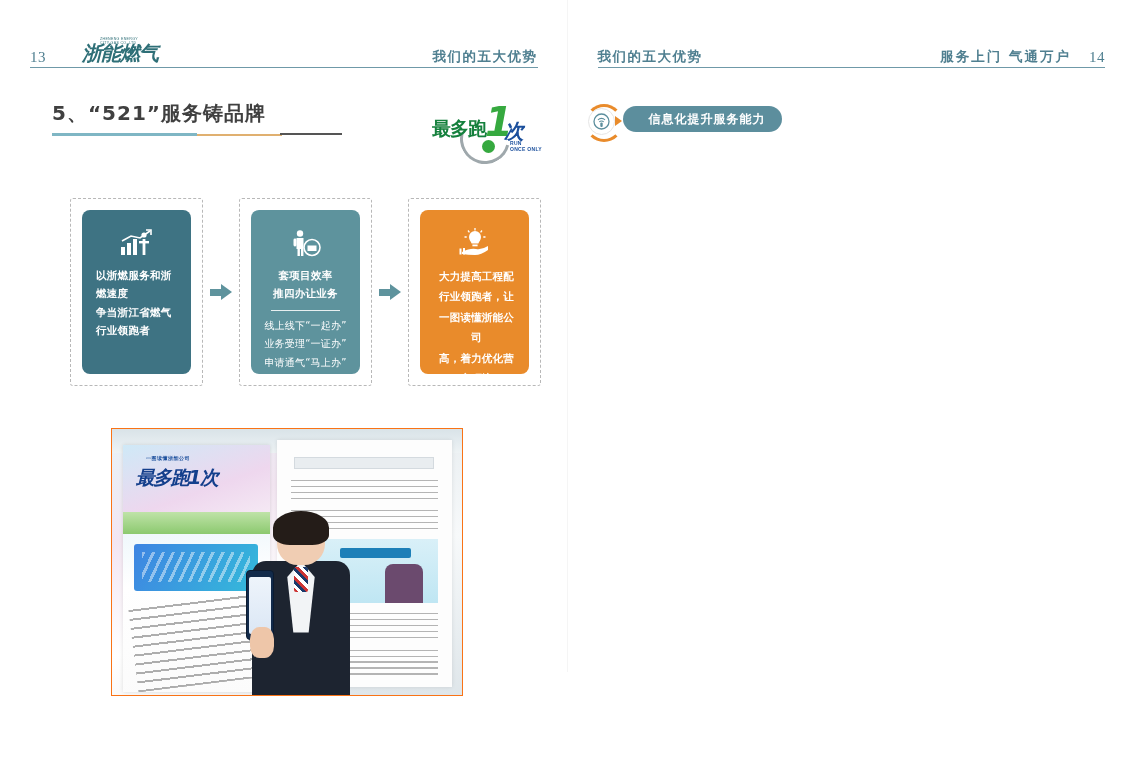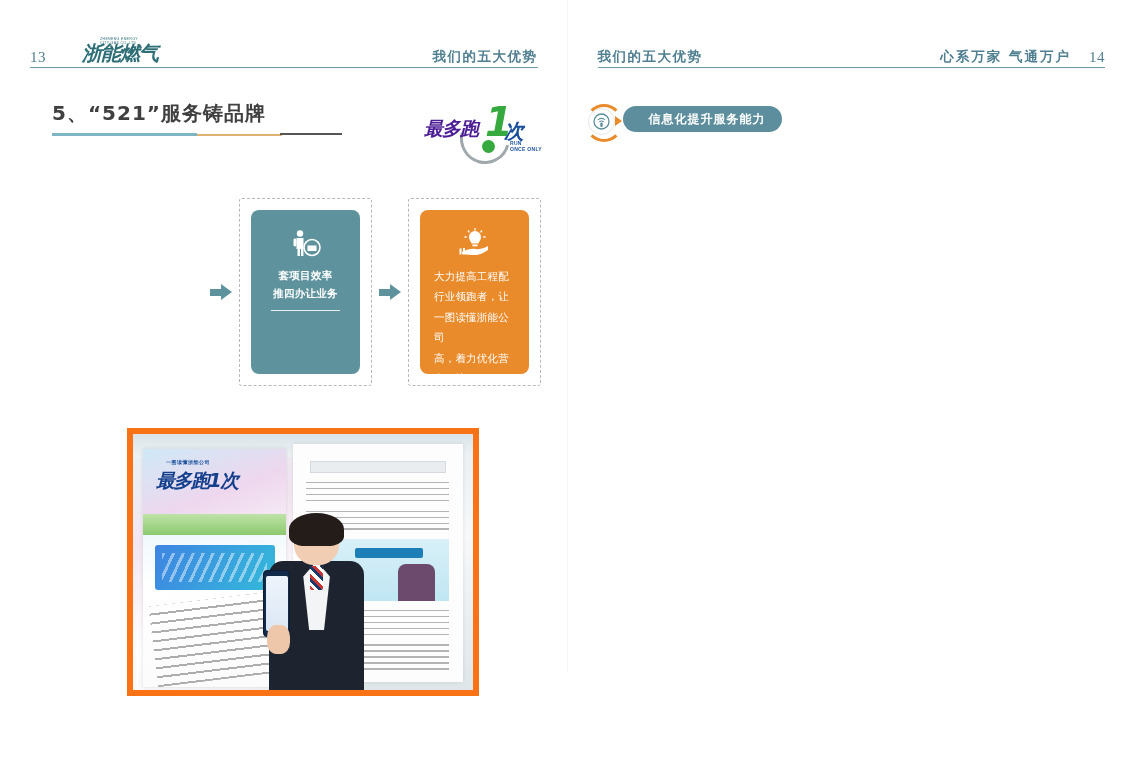--- a/index.html
+++ b/index.html
@@ -24,45 +24,45 @@
   
   .sec-title{position:absolute;left:52px;top:100px;}
   .sec-title .t{font-family:"DejaVu Sans",sans-serif;font-weight:bold;font-size:20px;color:#404040;letter-spacing:1px;white-space:nowrap;}
   .sec-title .u1{position:absolute;left:0;top:33px;width:145px;height:3px;background:#7fb6c4;}
   .sec-title .u2{position:absolute;left:145px;top:34px;width:85px;height:1.5px;background:#e0b070;}
   .sec-title .u3{position:absolute;left:228px;top:33px;width:62px;height:2px;background:#555;}
 
   
   .pao{position:absolute;left:424px;top:104px;width:120px;height:56px;}
   .pao .arc{position:absolute;left:36px;top:10px;width:44px;height:44px;border:3px solid #9fa8ac;border-radius:50%;border-top-color:transparent;border-right-color:transparent;transform:rotate(-30deg);}
-  .pao .cn{position:absolute;left:0;top:12px;font-family:"DejaVu Sans",sans-serif;font-weight:bold;font-style:italic;font-size:19px;color:#4c1d95;letter-spacing:-1px;}
+  .pao .cn{position:absolute;left:8px;top:12px;font-family:"DejaVu Sans",sans-serif;font-weight:bold;font-size:19px;color:#15803d;letter-spacing:-1px;}
   .pao .one{position:absolute;left:61px;top:-2px;font-family:"DejaVu Sans",sans-serif;font-weight:bold;font-style:italic;font-size:40px;color:#36a93f;line-height:1;}
   .pao .ci{position:absolute;left:80px;top:14px;font-family:"DejaVu Sans",sans-serif;font-weight:bold;font-style:italic;font-size:20px;color:#1b4f9c;}
   .pao .dot{position:absolute;left:58px;top:36px;width:13px;height:13px;border-radius:50%;background:#36a93f;}
   .pao .en{position:absolute;left:86px;top:36px;font-size:5px;font-weight:bold;color:#1b4f9c;line-height:1.2;letter-spacing:.3px;}
 
   
   .cards{position:absolute;left:70px;top:198px;width:440px;height:195px;}
   .card-wrap{position:absolute;top:0;height:188px;border:1.2px dashed #b8b8b8;border-radius:3px;box-sizing:border-box;}
   .card{position:absolute;left:11px;top:11px;right:11px;bottom:11px;border-radius:8px;color:#fff;box-sizing:border-box;padding:16px 10px 8px;text-align:center;}
   .card .ico{height:34px;display:flex;align-items:center;justify-content:center;margin-bottom:6px;}
   .card .head{font-family:"DejaVu Sans",sans-serif;font-weight:bold;font-size:10.5px;line-height:1.75;letter-spacing:.3px;}
   .card .sep{width:78%;height:1.2px;background:rgba(255,255,255,.85);margin:7px auto 6px;}
   .card .body{font-family:"DejaVu Sans",sans-serif;font-size:10px;line-height:1.85;letter-spacing:.2px;}
   .card.teal-d{background:#3e7383;}
   .card.teal-l{background:#5e939d;}
   .card.orange{background:#e98b2b;}
-  .card .body.bold{font-weight:normal;font-size:10.5px;line-height:1.95;text-align:left;padding-left:4px;}
+  .card .body.bold{font-weight:bold;font-size:10.5px;line-height:1.95;text-align:center;padding-left:4px;}
 
   .arrowc{position:absolute;top:86px;width:22px;height:16px;}
   .arrowc .tail{position:absolute;left:0;top:4.5px;width:12px;height:7px;background:#5e939d;}
   .arrowc .tip{position:absolute;left:11px;top:0;width:0;height:0;border-top:8px solid transparent;border-bottom:8px solid transparent;border-left:11px solid #5e939d;}
 
   
-  .photo{position:absolute;left:127px;top:428px;width:352px;height:268px;background:#dfe4e6;overflow:hidden;border:6px solid #f97316;box-sizing:border-box;}
+  .photo{position:absolute;left:111px;top:428px;width:352px;height:268px;background:#dfe4e6;overflow:hidden;border:1px solid #f97316;box-sizing:border-box;}
   .ph-wallL{position:absolute;left:0;top:0;width:47%;height:100%;background:linear-gradient(160deg,#e8f3f7 0%,#f3e6f2 35%,#ffffff 70%,#f2f2f2 100%);}
   .ph-wallR{position:absolute;right:0;top:0;width:57%;height:100%;background:linear-gradient(180deg,#e9eef1 0%,#f7f9fa 40%,#dfe6ea 100%);}
   .ph-ceiling{position:absolute;left:0;top:0;width:100%;height:9%;background:linear-gradient(180deg,#d9e3e8,#eef3f5);}
   .ph-bannerL{position:absolute;left:3%;top:6%;width:42%;height:93%;background:linear-gradient(175deg,#f4fbff 0%,#ecf6fb 30%,#ffffff 55%,#fbfbfb 100%);box-shadow:0 0 4px rgba(0,0,0,.12);}
   .ph-sky{position:absolute;left:0;top:0;width:100%;height:33%;background:linear-gradient(160deg,#cfe9f7 0%,#eed7ee 55%,#f7eef6 100%);}
   .ph-green{position:absolute;left:0;top:27%;width:100%;height:9%;background:linear-gradient(180deg,#bfe3a8,#8cc96f);}
   .ph-t1{position:absolute;left:16%;top:4%;font-size:5px;color:#1b4f9c;font-weight:bold;letter-spacing:.5px;}
   .ph-t2{position:absolute;left:9%;top:8%;font-family:"DejaVu Sans",sans-serif;font-weight:bold;font-style:italic;font-size:19px;color:#143f8c;letter-spacing:-1.5px;}
   .ph-big{position:absolute;left:8%;top:40%;width:84%;height:19%;background:linear-gradient(120deg,#2f7be0,#23b5d8);border-radius:3px;opacity:.92;}
   .ph-big:after{content:"";position:absolute;left:6%;top:18%;width:88%;height:64%;background:repeating-linear-gradient(115deg,rgba(255,255,255,.45) 0 3px,rgba(255,255,255,0) 3px 9px);}
@@ -121,20 +121,42 @@
       <div class="arc"></div>
       <div class="cn">最多跑</div>
       <div class="one">1</div>
       <div class="ci">次</div>
       <div class="dot"></div>
       <div class="en">RUN<br>ONCE ONLY</div>
     </div>
 
     <div class="cards">
 
+      <div class="card-wrap" style="left:0;width:133px;">
+        <div class="card teal-d">
+          <div class="ico">
+            <svg width="36" height="28" viewBox="0 0 36 28">
+              <rect x="2" y="18" width="4" height="8" fill="#fff"></rect>
+              <rect x="8" y="14" width="4" height="12" fill="#fff"></rect>
+              <rect x="14" y="10" width="4" height="16" fill="#fff"></rect>
+              <circle cx="25" cy="6" r="2.6" fill="#fff"></circle>
+              <rect x="23.6" y="10" width="2.8" height="16" fill="#fff"></rect>
+              <rect x="20" y="12" width="10" height="2.4" fill="#fff"></rect>
+              <path d="M3 12 L12 7 L21 9 L31 2" stroke="#fff" stroke-width="1.6" fill="none"></path>
+              <path d="M27 1 L32 1 L32 6" stroke="#fff" stroke-width="1.6" fill="none"></path>
+            </svg>
+          </div>
+          <div class="head" style="text-align:left;padding-left:4px;">
+            <div>以浙燃服务和浙</div>
+            <div>燃速度</div>
+            <div>争当浙江省燃气</div>
+            <div>行业领跑者</div>
+          </div>
+        </div>
+      </div>
 
       <div class="arrowc" style="left:140px;">
         <div class="tail"></div>
             <div class="tip"></div>
       </div>
 
       <div class="card-wrap" style="left:169px;width:133px;">
         <div class="card teal-l">
           <div class="ico">
             <svg width="34" height="28" viewBox="0 0 34 28">
@@ -145,20 +167,26 @@
               <rect x="12" y="20" width="2.4" height="7" fill="#fff"></rect>
               <circle cx="23" cy="18.5" r="8" fill="none" stroke="#fff" stroke-width="1.6"></circle>
               <rect x="18.5" y="16.5" width="9" height="5.5" fill="#fff"></rect>
             </svg>
           </div>
           <div class="head">
             <div>套项目效率</div>
             <div>推四办让业务</div>
           </div>
           <div class="sep"></div>
+          <div class="body">
+            <div>线上线下“一起办”</div>
+            <div>业务受理“一证办”</div>
+            <div>申请通气“马上办”</div>
+            <div>服务上门“现场办”</div>
+          </div>
         </div>
       </div>
 
       <div class="arrowc" style="left:309px;">
         <div class="tail"></div>
             <div class="tip"></div>
       </div>
 
       <div class="card-wrap" style="left:338px;width:133px;">
         <div class="card orange">
@@ -217,21 +245,21 @@
         <div class="ph-phone"></div>
         <div class="ph-hand"></div>
       </div>
     </div>
   </div>
 
   <div class="page-half right">
 
     <div class="hdr">
       <div class="txt" style="left:0;">我们的五大优势</div>
-      <div class="txt" style="right:34px;font-family:'DejaVu Serif',serif;letter-spacing:2px;">心系万家  气通万户</div>
+      <div class="txt" style="right:34px;font-family:'DejaVu Serif',serif;letter-spacing:2px;">服务上门  气通万户</div>
       <div class="pg" style="right:0;">14</div>
       <div class="rule"></div>
     </div>
 
     <div class="rbanner" style="left:17px;">
       <div class="rb-pill">信息化提升服务能力</div>
       <div class="rb-arrow"></div>
       <div class="rb-ring"></div>
       <div class="rb-circ">
         <svg width="17" height="17" viewBox="0 0 17 17">

